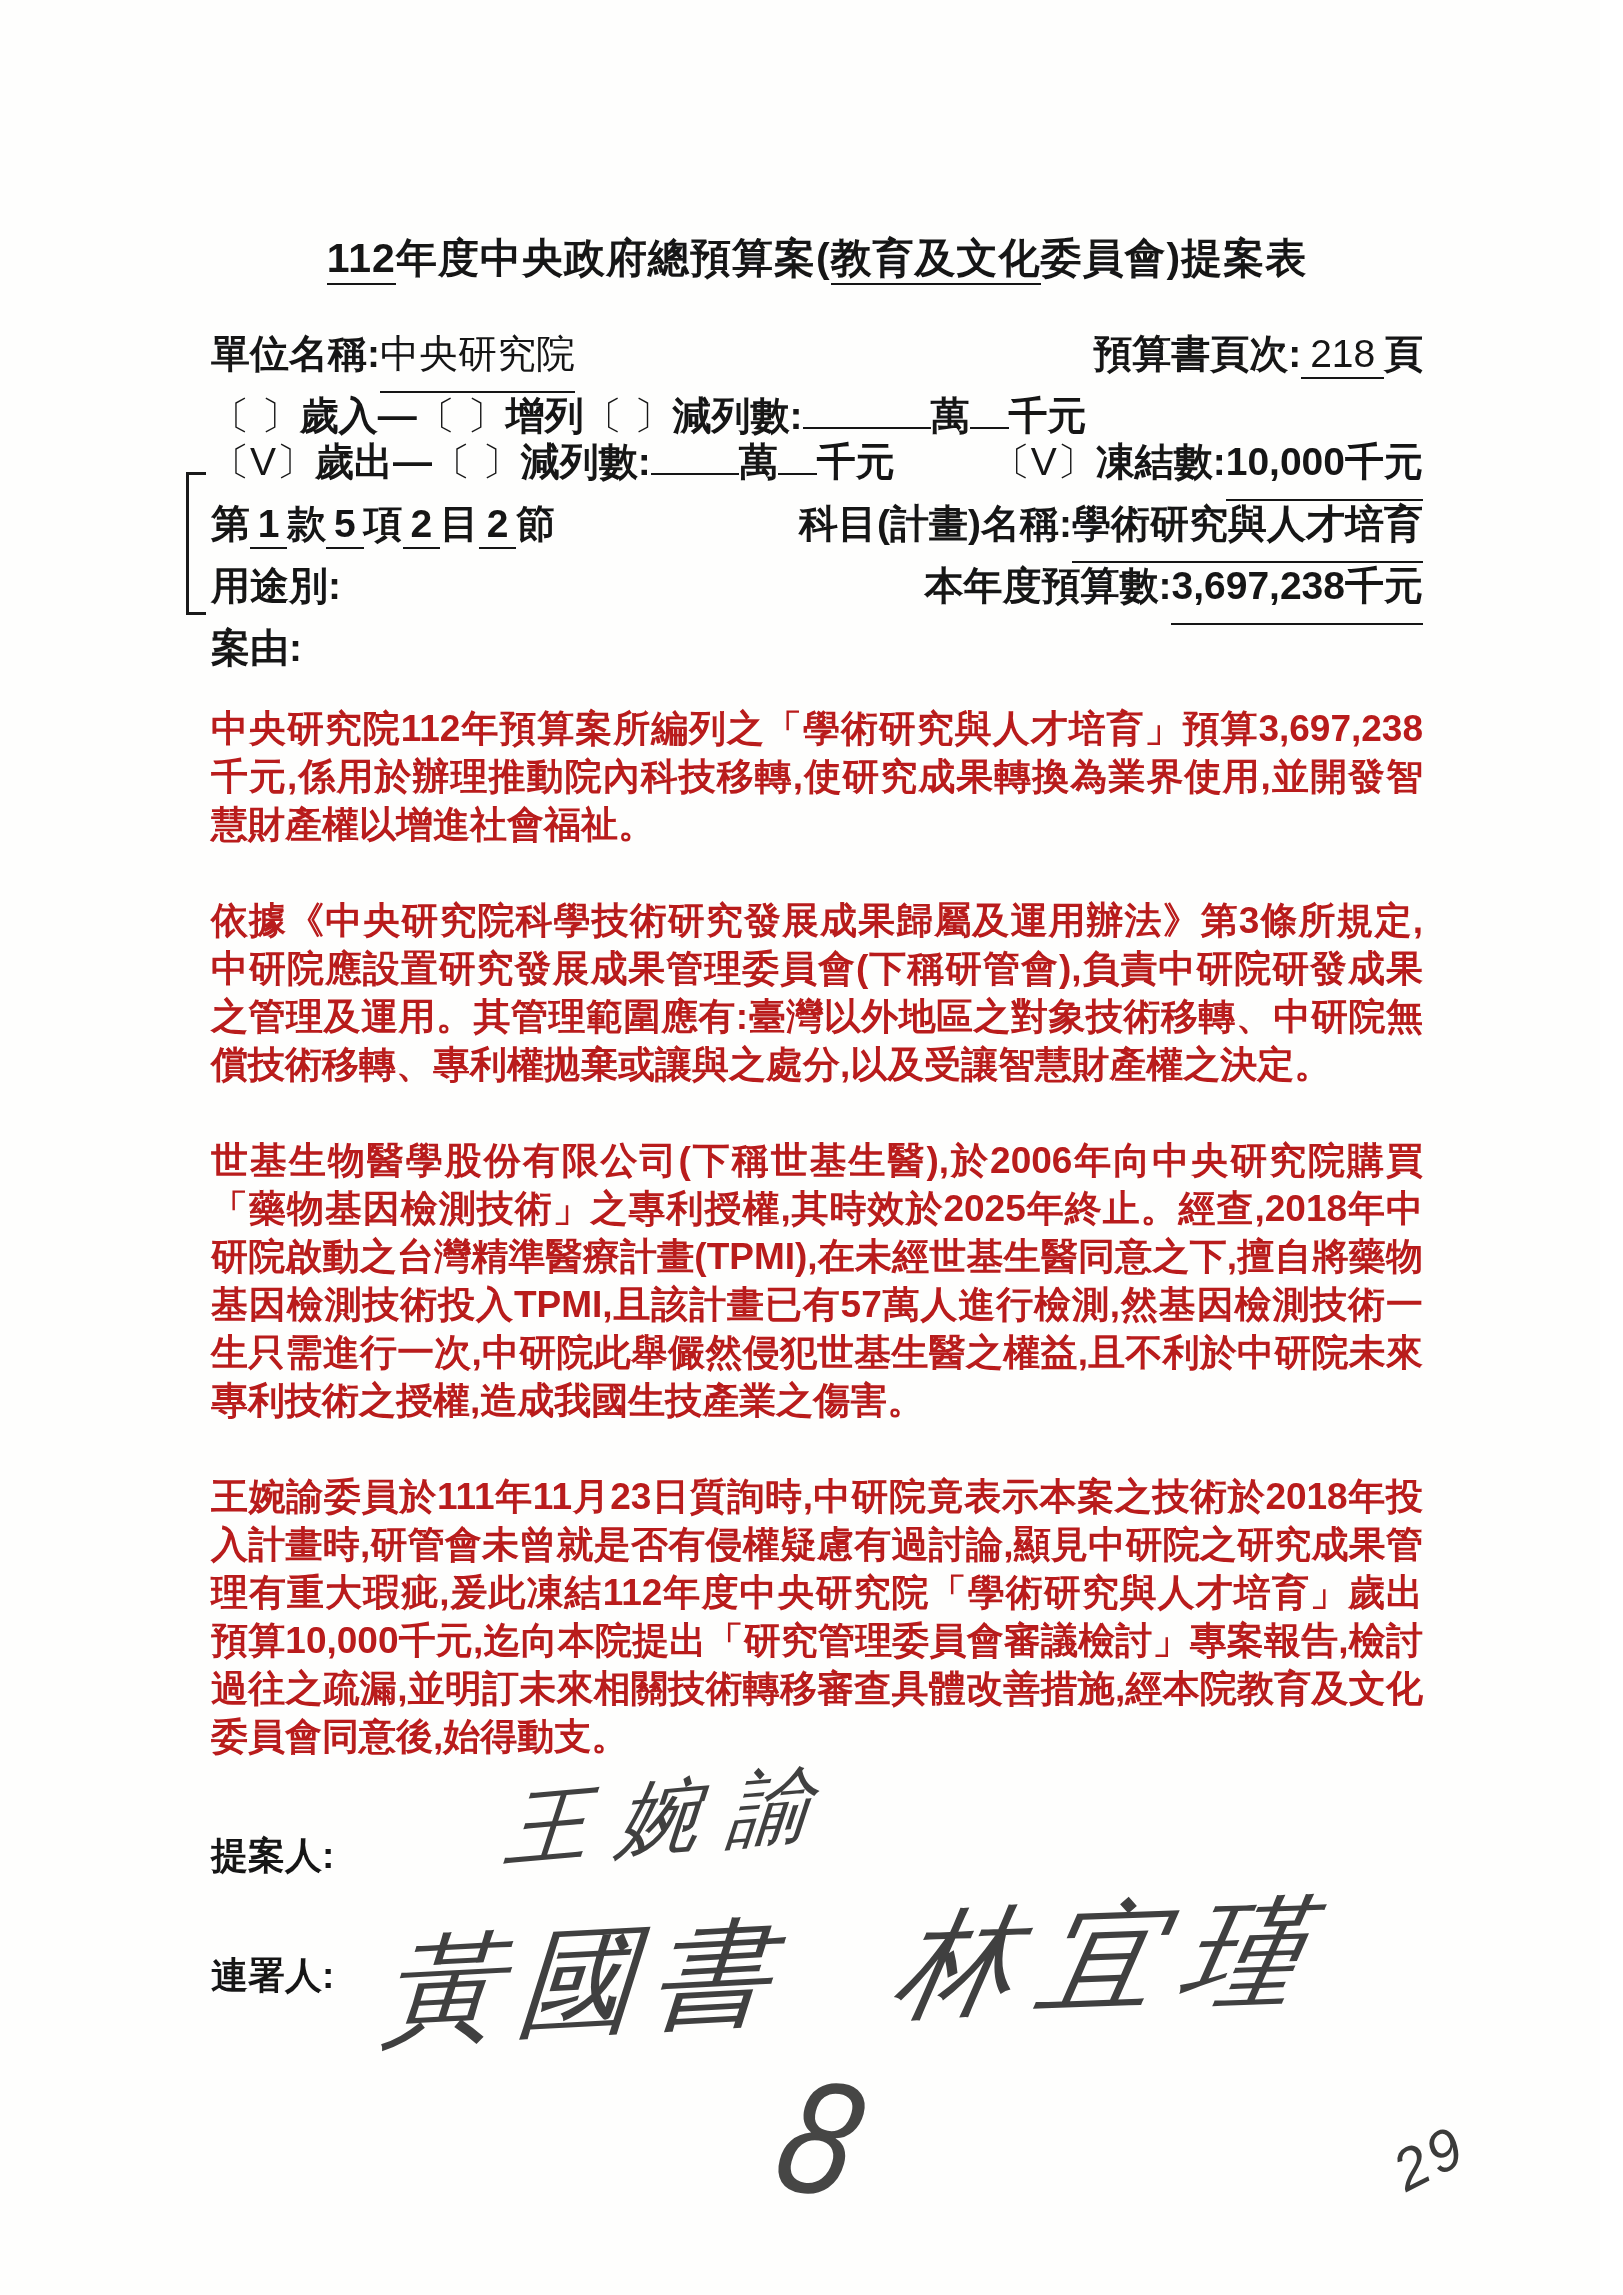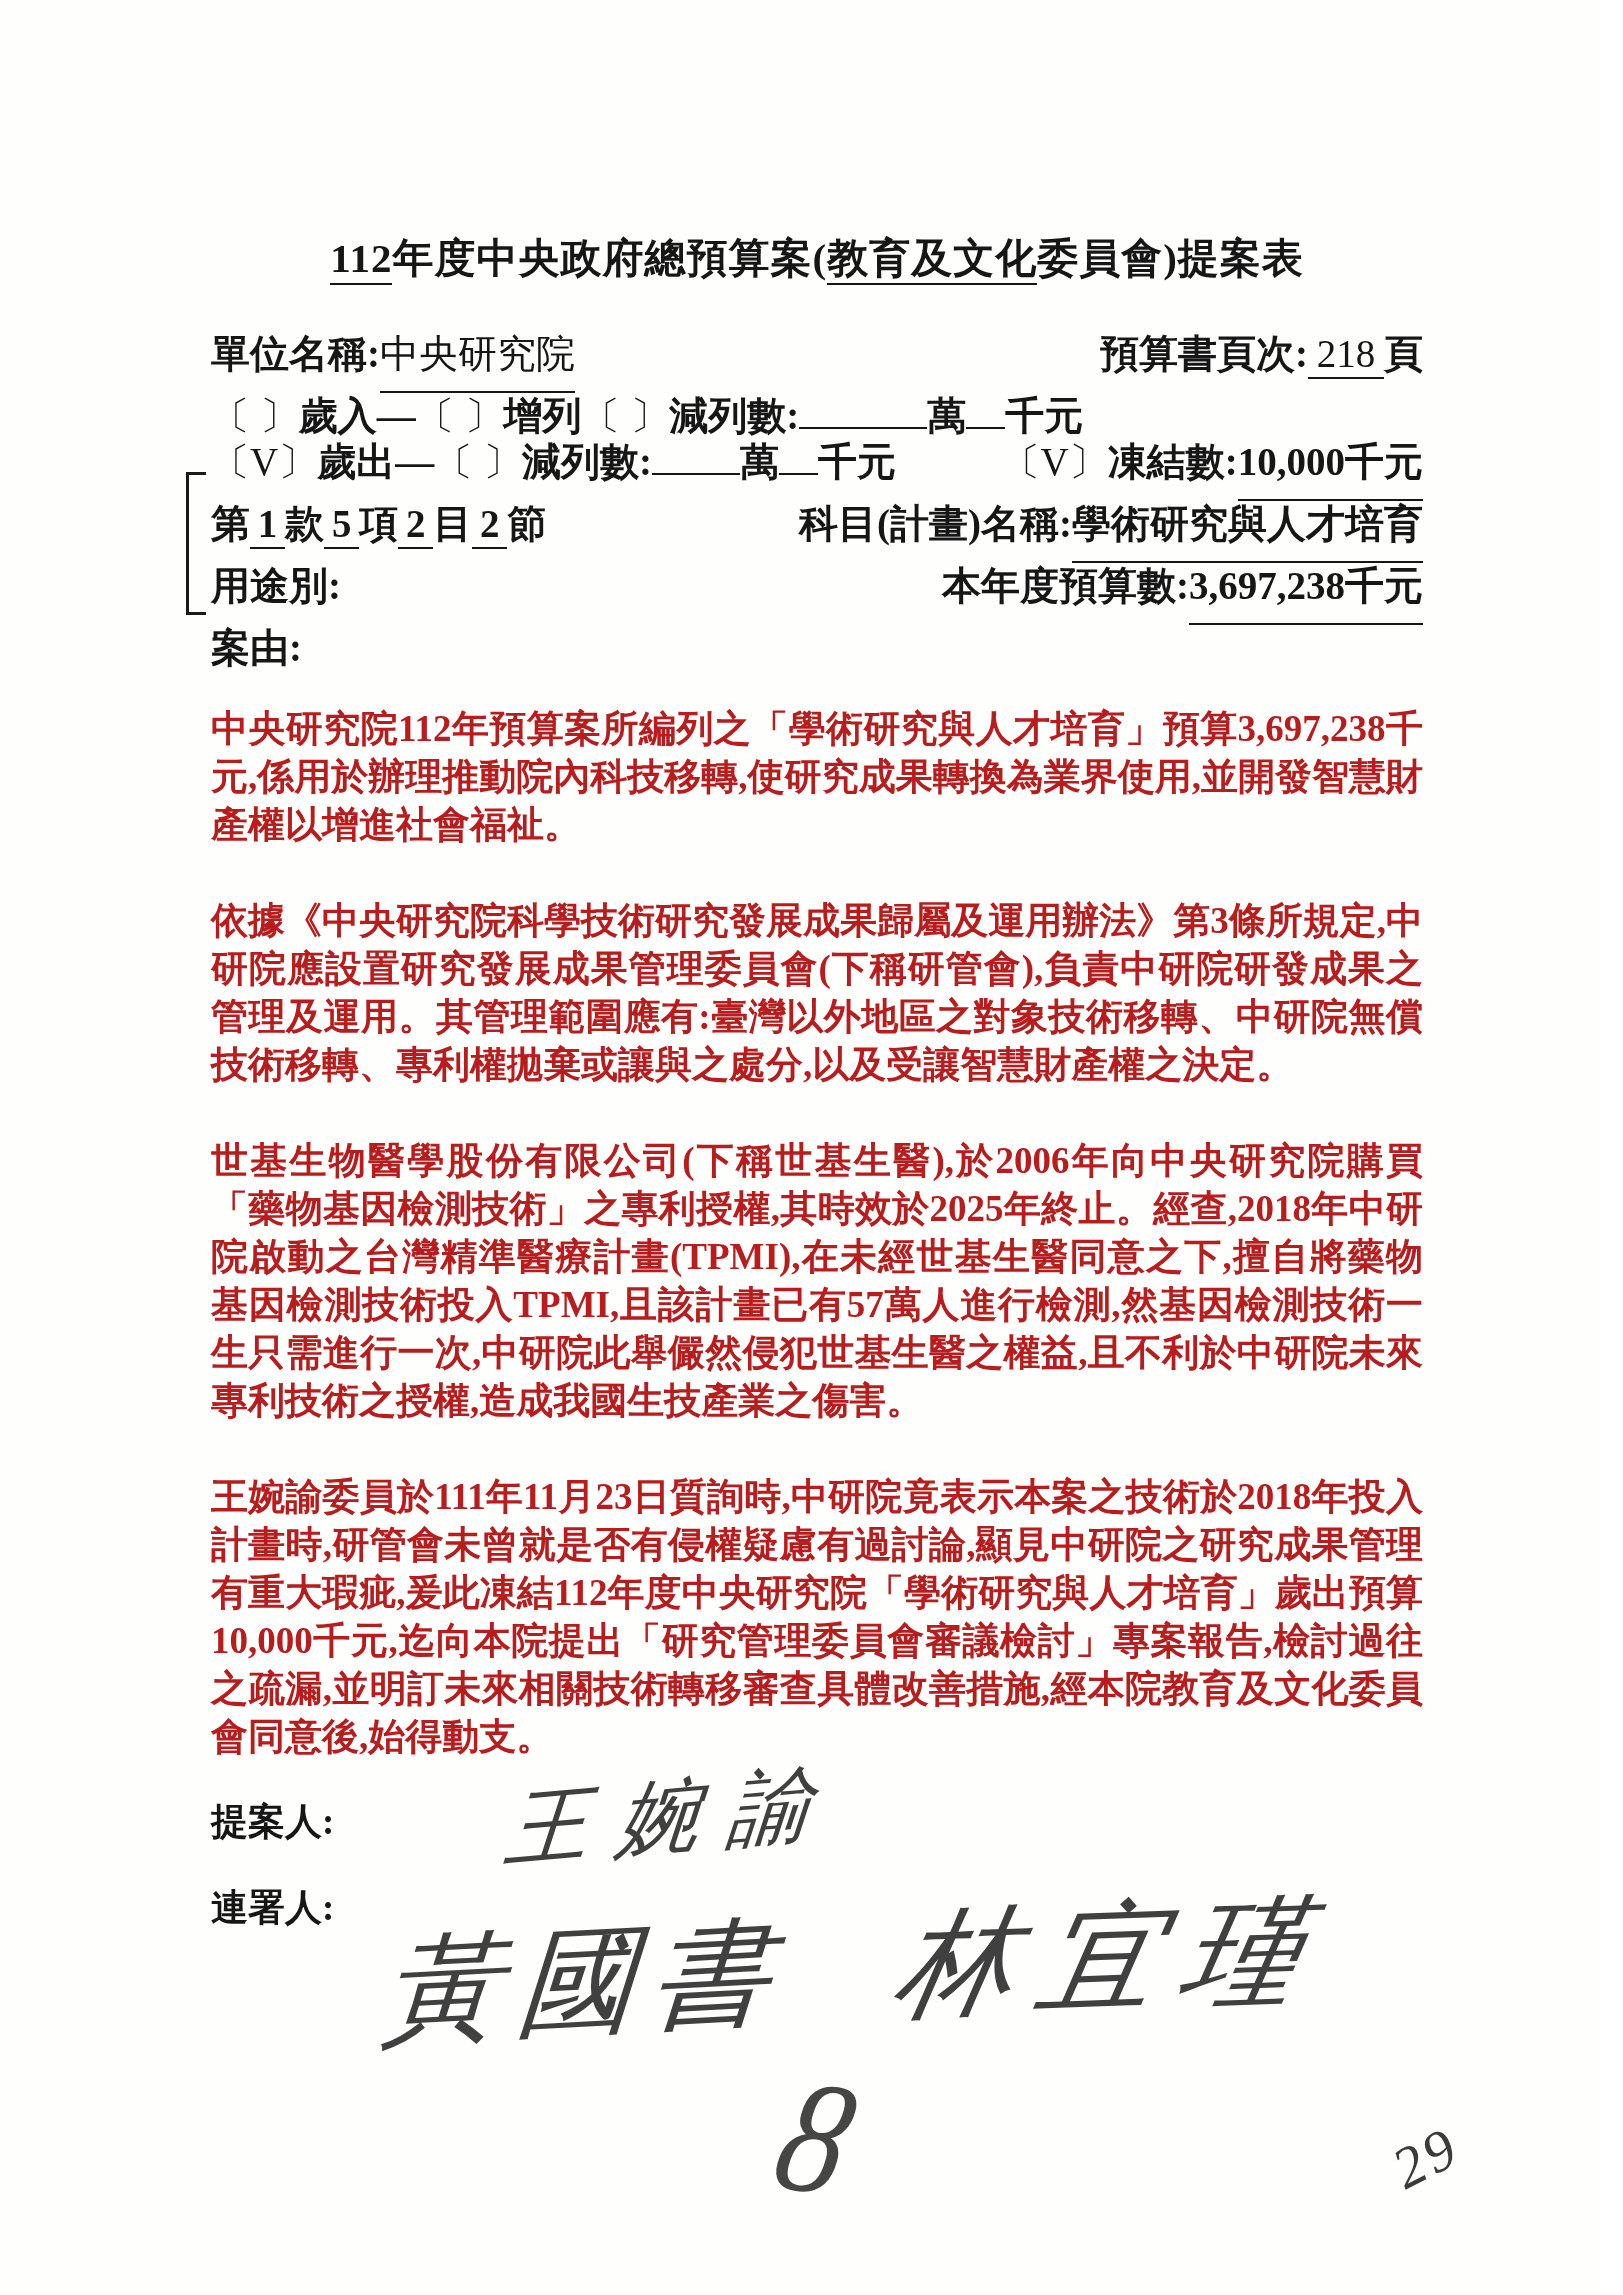--- a/index.html
+++ b/index.html
@@ -3,21 +3,21 @@
 <meta charset="utf-8">
 <style>
   * { margin:0; padding:0; box-sizing:border-box; }
   html, body { background:#ffffff; }
   .page {
     position:relative;
     width:1600px;
     height:2295px;
     background:#fefefdff;
     color:#161616;
-    font-family:Liberation Serif, serif;
+    font-family:Liberation Sans, sans-serif;
     overflow:hidden;
   }
   .content { padding:231px 177px 0 211px; }
 
   
   .title {
     text-align:center;
     font-size:41px;
     font-weight:700;
     letter-spacing:1px;
@@ -52,21 +52,21 @@
     font-size:37px;
     font-weight:600;
     line-height:48px;
     text-align:justify;
     word-break:break-all;
     color:#b91c1c;
   }
   .para.first { margin-top:34px; }
 
   
-  .sig-label { margin-top:36px; font-size:37px; font-weight:700; }
+  .sig-label { margin-top:70px; font-size:37px; font-weight:700; }
   .sig-label.cosign { }
 
   
   .hand {
     position:absolute;
     color:#262626;
     opacity:.88;
     font-style:italic;
     white-space:nowrap;
   }

